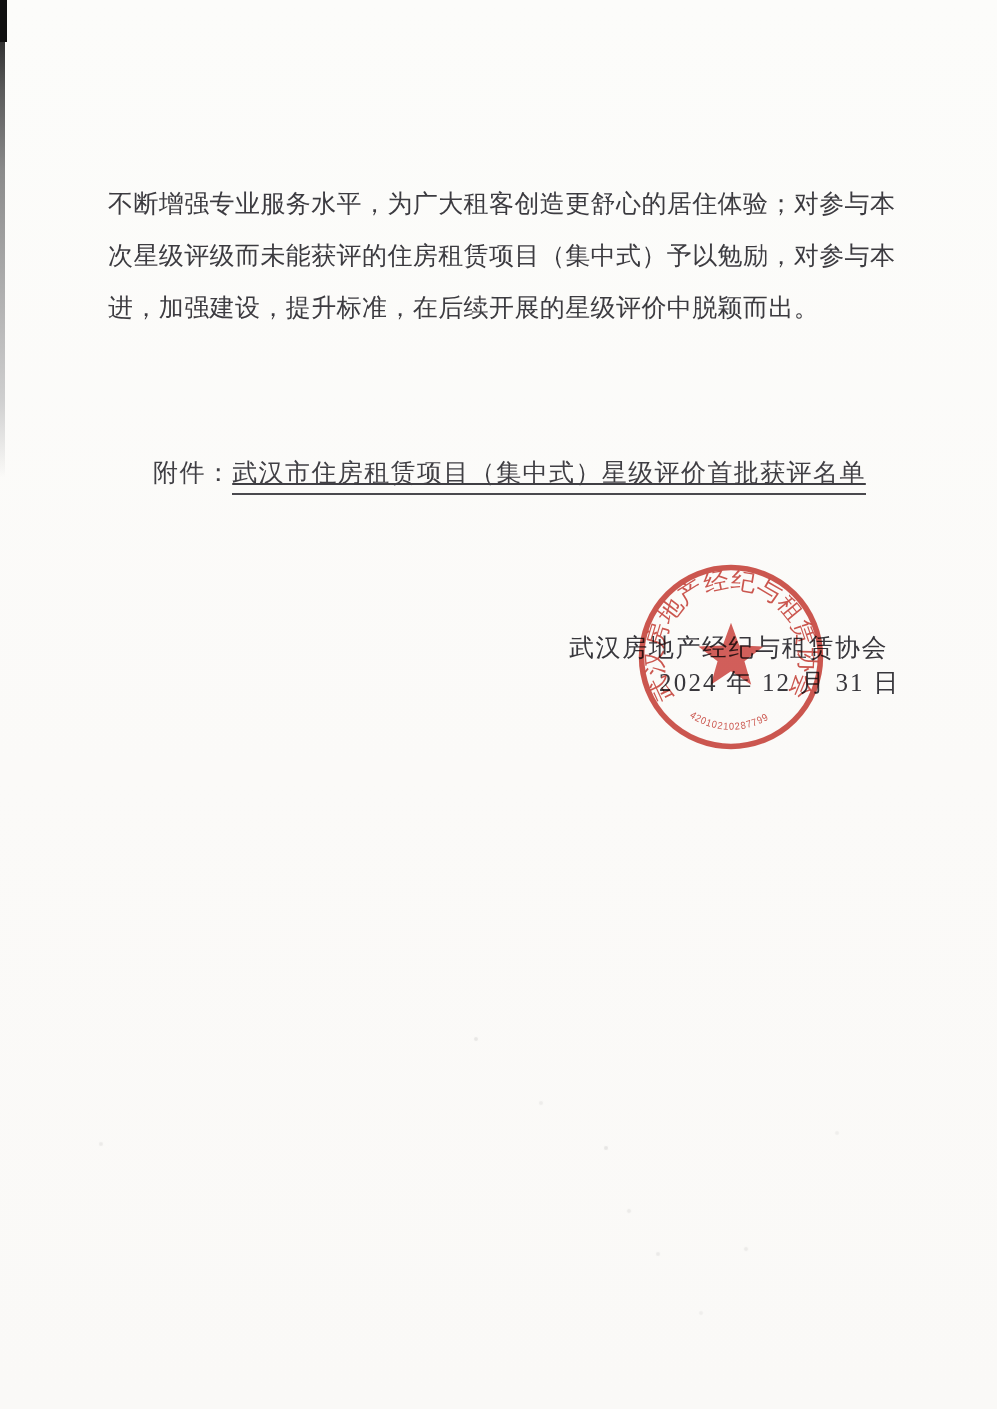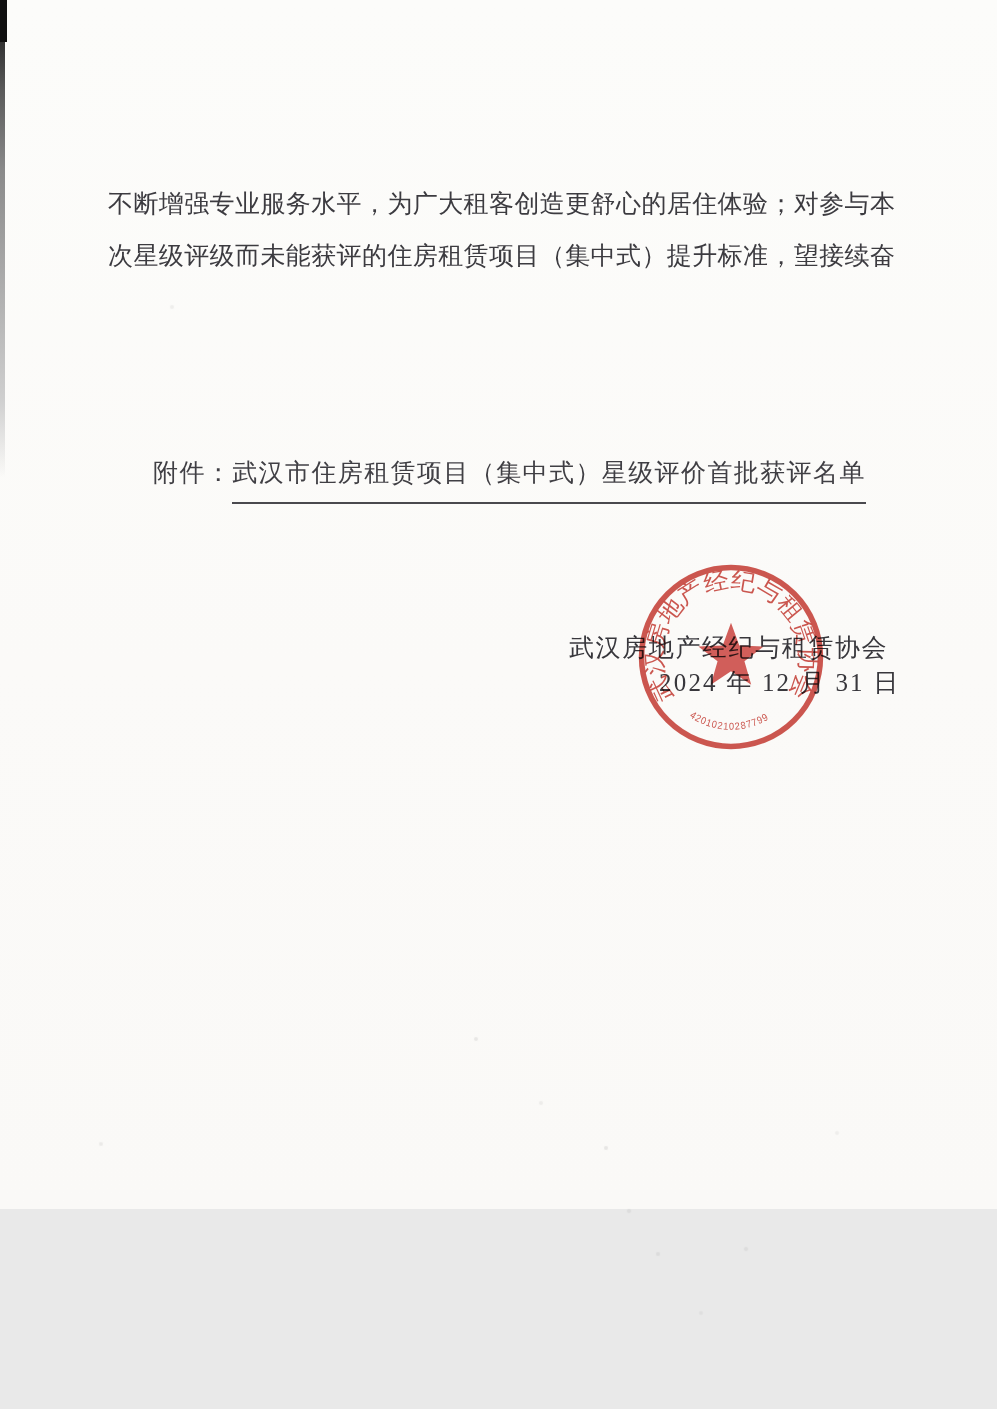--- a/index.html
+++ b/index.html
@@ -6,21 +6,21 @@
     margin: 0;
     padding: 0;
     width: 997px;
     height: 1409px;
     overflow: hidden;
     background: #e9e9e9;
   }
   .page {
     position: relative;
     width: 997px;
-    height: 1209px;
+    height: 1409px;
     background: linear-gradient(180deg, #fcfcfa 0%, #fbfaf8 55%, #faf9f7 100%);
     font-family: "Liberation Serif", "DejaVu Serif", serif;
     color: #3c3b40;
   }
   
   .edge-line {
     position: absolute;
     left: 0; top: 0;
     width: 5px; height: 478px;
     background: linear-gradient(180deg,
@@ -50,21 +50,22 @@
     position: absolute;
     left: 153px;
     top: 456px;
     font-size: 25px;
     letter-spacing: 1.4px;
     white-space: nowrap;
     color: #403f44;
   }
   .attachment-title {
     border-bottom: 2px solid #4a494e;
-    padding-bottom: 16px;
+    padding-bottom: 7px;
+    text-decoration: underline;
   }
   .sig-org {
     position: absolute;
     left: 569px;
     top: 631px;
     font-size: 25px;
     letter-spacing: 1.6px;
     white-space: nowrap;
     color: #38373c;
   }
@@ -109,21 +110,22 @@
 </head>
 <body>
 
 <div class="page">
 
   <div class="edge-line"></div>
   <div class="edge-cap"></div>
 
   <div class="body-text">
     <div class="body-line">不断增强专业服务水平，为广大租客创造更舒心的居住体验；对参与本</div>
-    <div class="body-line">次星级评级而未能获评的住房租赁项目（集中式）提升标准，望接续奋</div>
+    <div class="body-line">次星级评级而未能获评的住房租赁项目（集中式）予以勉励，对参与本</div>
+    <div class="body-line">进，加强建设，提升标准，在后续开展的星级评价中脱颖而出。</div>
   </div>
 
   <div class="attachment-row">
     <span>附件：</span><span class="attachment-title">武汉市住房租赁项目（集中式）星级评价首批获评名单</span>
   </div>
 
   <div class="sig-org">武汉房地产经纪与租赁协会</div>
   <div class="sig-date">2024 年 12 月 31 日</div>
 
   <div class="seal">

